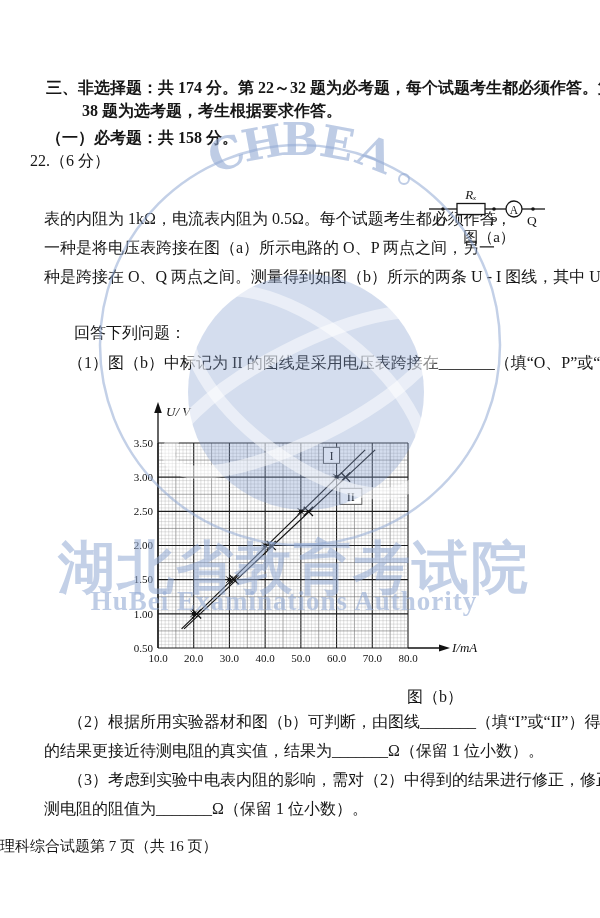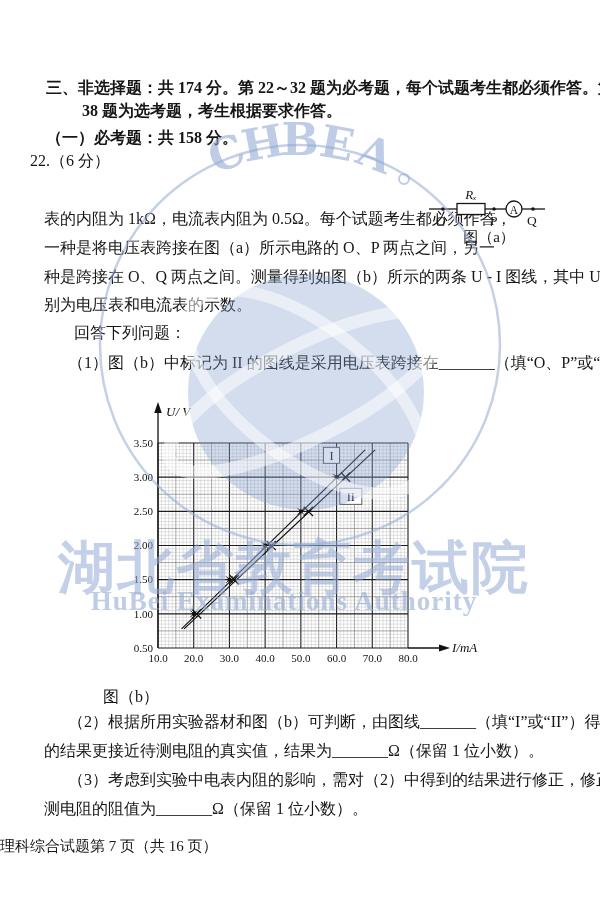--- a/index.html
+++ b/index.html
@@ -1,20 +1,20 @@
 <!DOCTYPE html>
 <html><head>
 <meta charset="utf-8">
 <style>
   html,body{margin:0;padding:0;background:#ffffff;}
   .page{position:relative;width:600px;height:918px;background:#ffffff;overflow:hidden;
         font-family:"Liberation Serif","DejaVu Serif",serif;color:#161616;}
   .tline{position:absolute;white-space:nowrap;font-size:16px;line-height:1.2;}
   .bold{font-weight:bold;}
-  .caption{position:absolute;font-size:16px;text-align:left;white-space:nowrap;}
+  .caption{position:absolute;font-size:16px;text-align:right;white-space:nowrap;}
   .footer{position:absolute;left:0;top:837px;width:600px;text-align:left;font-size:15px;}
   .fig-a{position:absolute;left:427px;top:184px;}
   .fig-a text{fill:#161616;font-family:"Liberation Serif","DejaVu Serif",serif;}
   .fa-node{font-size:13.5px;}
   .fa-a{font-size:11.5px;text-anchor:middle;}
   .fa-rx{font-size:13px;font-style:italic;text-anchor:middle;}
   .fa-cap{font-size:15px;text-anchor:middle;}
   .plot{position:absolute;left:110px;top:400px;}
   .plot text{font-family:"Liberation Serif","DejaVu Serif",serif;}
   
@@ -32,21 +32,20 @@
 <div class="page">
 
   <div class="tline bold" style="left:46px;top:78px">三、非选择题：共 174 分。第 22～32 题为必考题，每个试题考生都必须作答。第 33～</div>
   <div class="tline bold" style="left:82px;top:101px">38 题为选考题，考生根据要求作答。</div>
   <div class="tline bold" style="left:46px;top:128px">（一）必考题：共 158 分。</div>
   <div class="tline" style="left:30px;top:151px">22.（6 分）</div>
 
   <div class="tline" style="left:44px;top:209px">表的内阻为 1kΩ，电流表内阻为 0.5Ω。每个试题考生都必须作答，</div>
   <div class="tline" style="left:44px;top:238px">一种是将电压表跨接在图（a）所示电路的 O、P 两点之间，另一</div>
   <div class="tline" style="left:44px;top:267px">种是跨接在 O、Q 两点之间。测量得到如图（b）所示的两条 U - I 图线，其中 U 与 I 分</div>
-  <div class="tline" style="left:44px;top:295px">别为电压表和电流表的示数。</div>
   <div class="tline" style="left:74px;top:323px">回答下列问题：</div>
   <div class="tline" style="left:68px;top:353px">（1）图（b）中标记为 II 的图线是采用电压表跨接在_______（填“O、P”或“O、</div>
 
   <svg class="fig-a" width="150" height="64" viewBox="0 0 150 64">
     <line x1="2" y1="25" x2="30" y2="25" stroke="#161616" stroke-width="1.3"></line>
     <line x1="58" y1="25" x2="79" y2="25" stroke="#161616" stroke-width="1.3"></line>
     <line x1="95" y1="25" x2="118" y2="25" stroke="#161616" stroke-width="1.3"></line>
     <rect x="30" y="19.5" width="28" height="11" fill="#ffffff" stroke="#161616" stroke-width="1.3"></rect>
     <circle cx="87" cy="25" r="8" fill="#ffffff" stroke="#161616" stroke-width="1.3"></circle>
     <circle cx="16" cy="25" r="1.8" fill="#161616"></circle>

